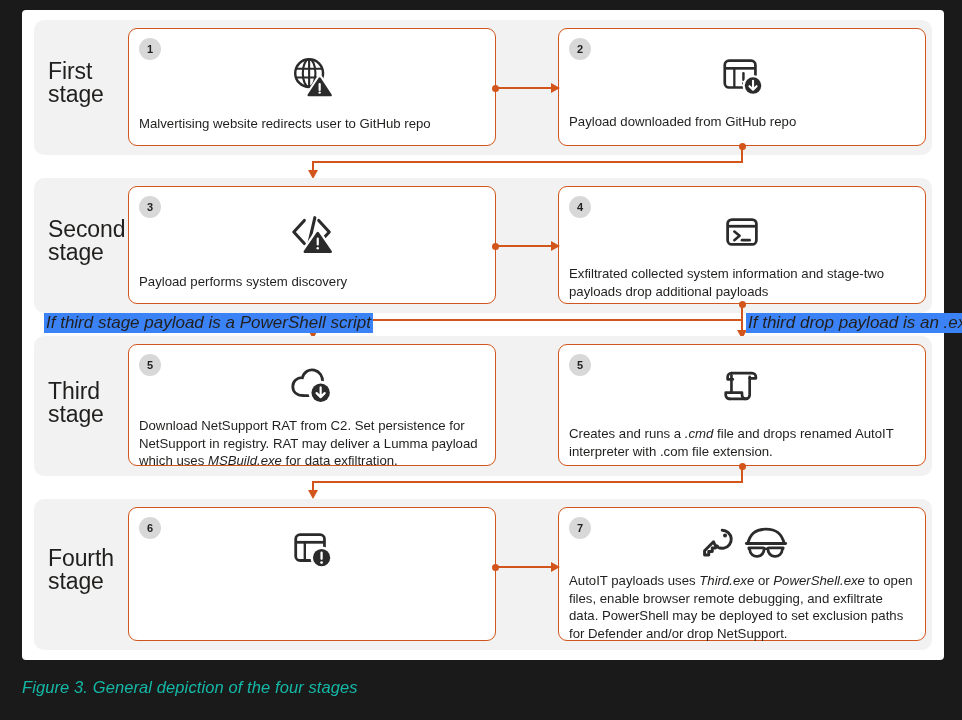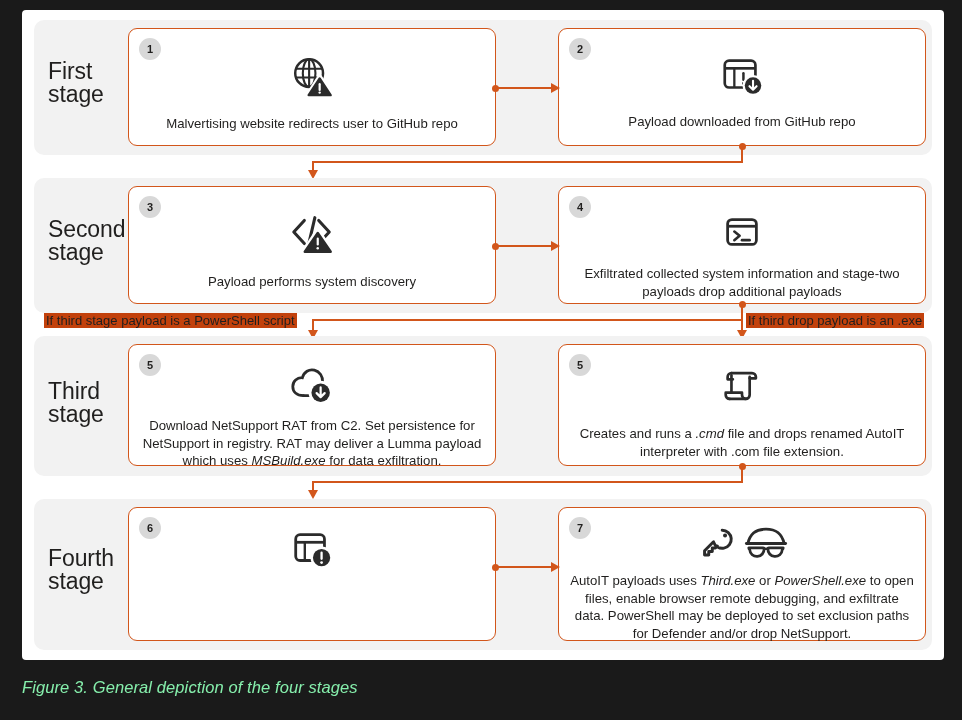--- a/index.html
+++ b/index.html
@@ -58,21 +58,21 @@
   }
   .node-icon {
     position: absolute;
     left: 0; right: 0;
     display: flex; align-items: center; justify-content: center;
     gap: 10px;
   }
   .node-text {
     position: absolute;
     left: 10px; right: 10px;
-    text-align: center;
+    text-align: left;
     color: #201f1e;
     font-size: 13.2px;
     line-height: 17.6px;
   }
   .node-text i { }
 
   
   .conn {
     position: absolute;
     background: #d2561b;
@@ -95,30 +95,31 @@
   .arrow-d {
     position: absolute;
     width: 0; height: 0;
     border-top: 9px solid #d2561b;
     border-left: 5.5px solid transparent;
     border-right: 5.5px solid transparent;
   }
   .branch-label {
     position: absolute;
     color: #201f1e;
-    font-size: 13px;
+    font-size: 17px;
     white-space: nowrap;
-    background: #c2410c;
+    background: #3b82f6;
     padding: 0 2px;
+    font-style: italic;
   }
 
   .caption {
     position: absolute;
     left: 22px; top: 678px;
-    color: #86efac;
+    color: #14b8a6;
     font-size: 16.5px;
     font-style: italic;
     font-family: "Liberation Sans", sans-serif;
     letter-spacing: 0.1px;
   }
 
   svg.ico { display: block; }
 </style>
 </head>
 <body>

